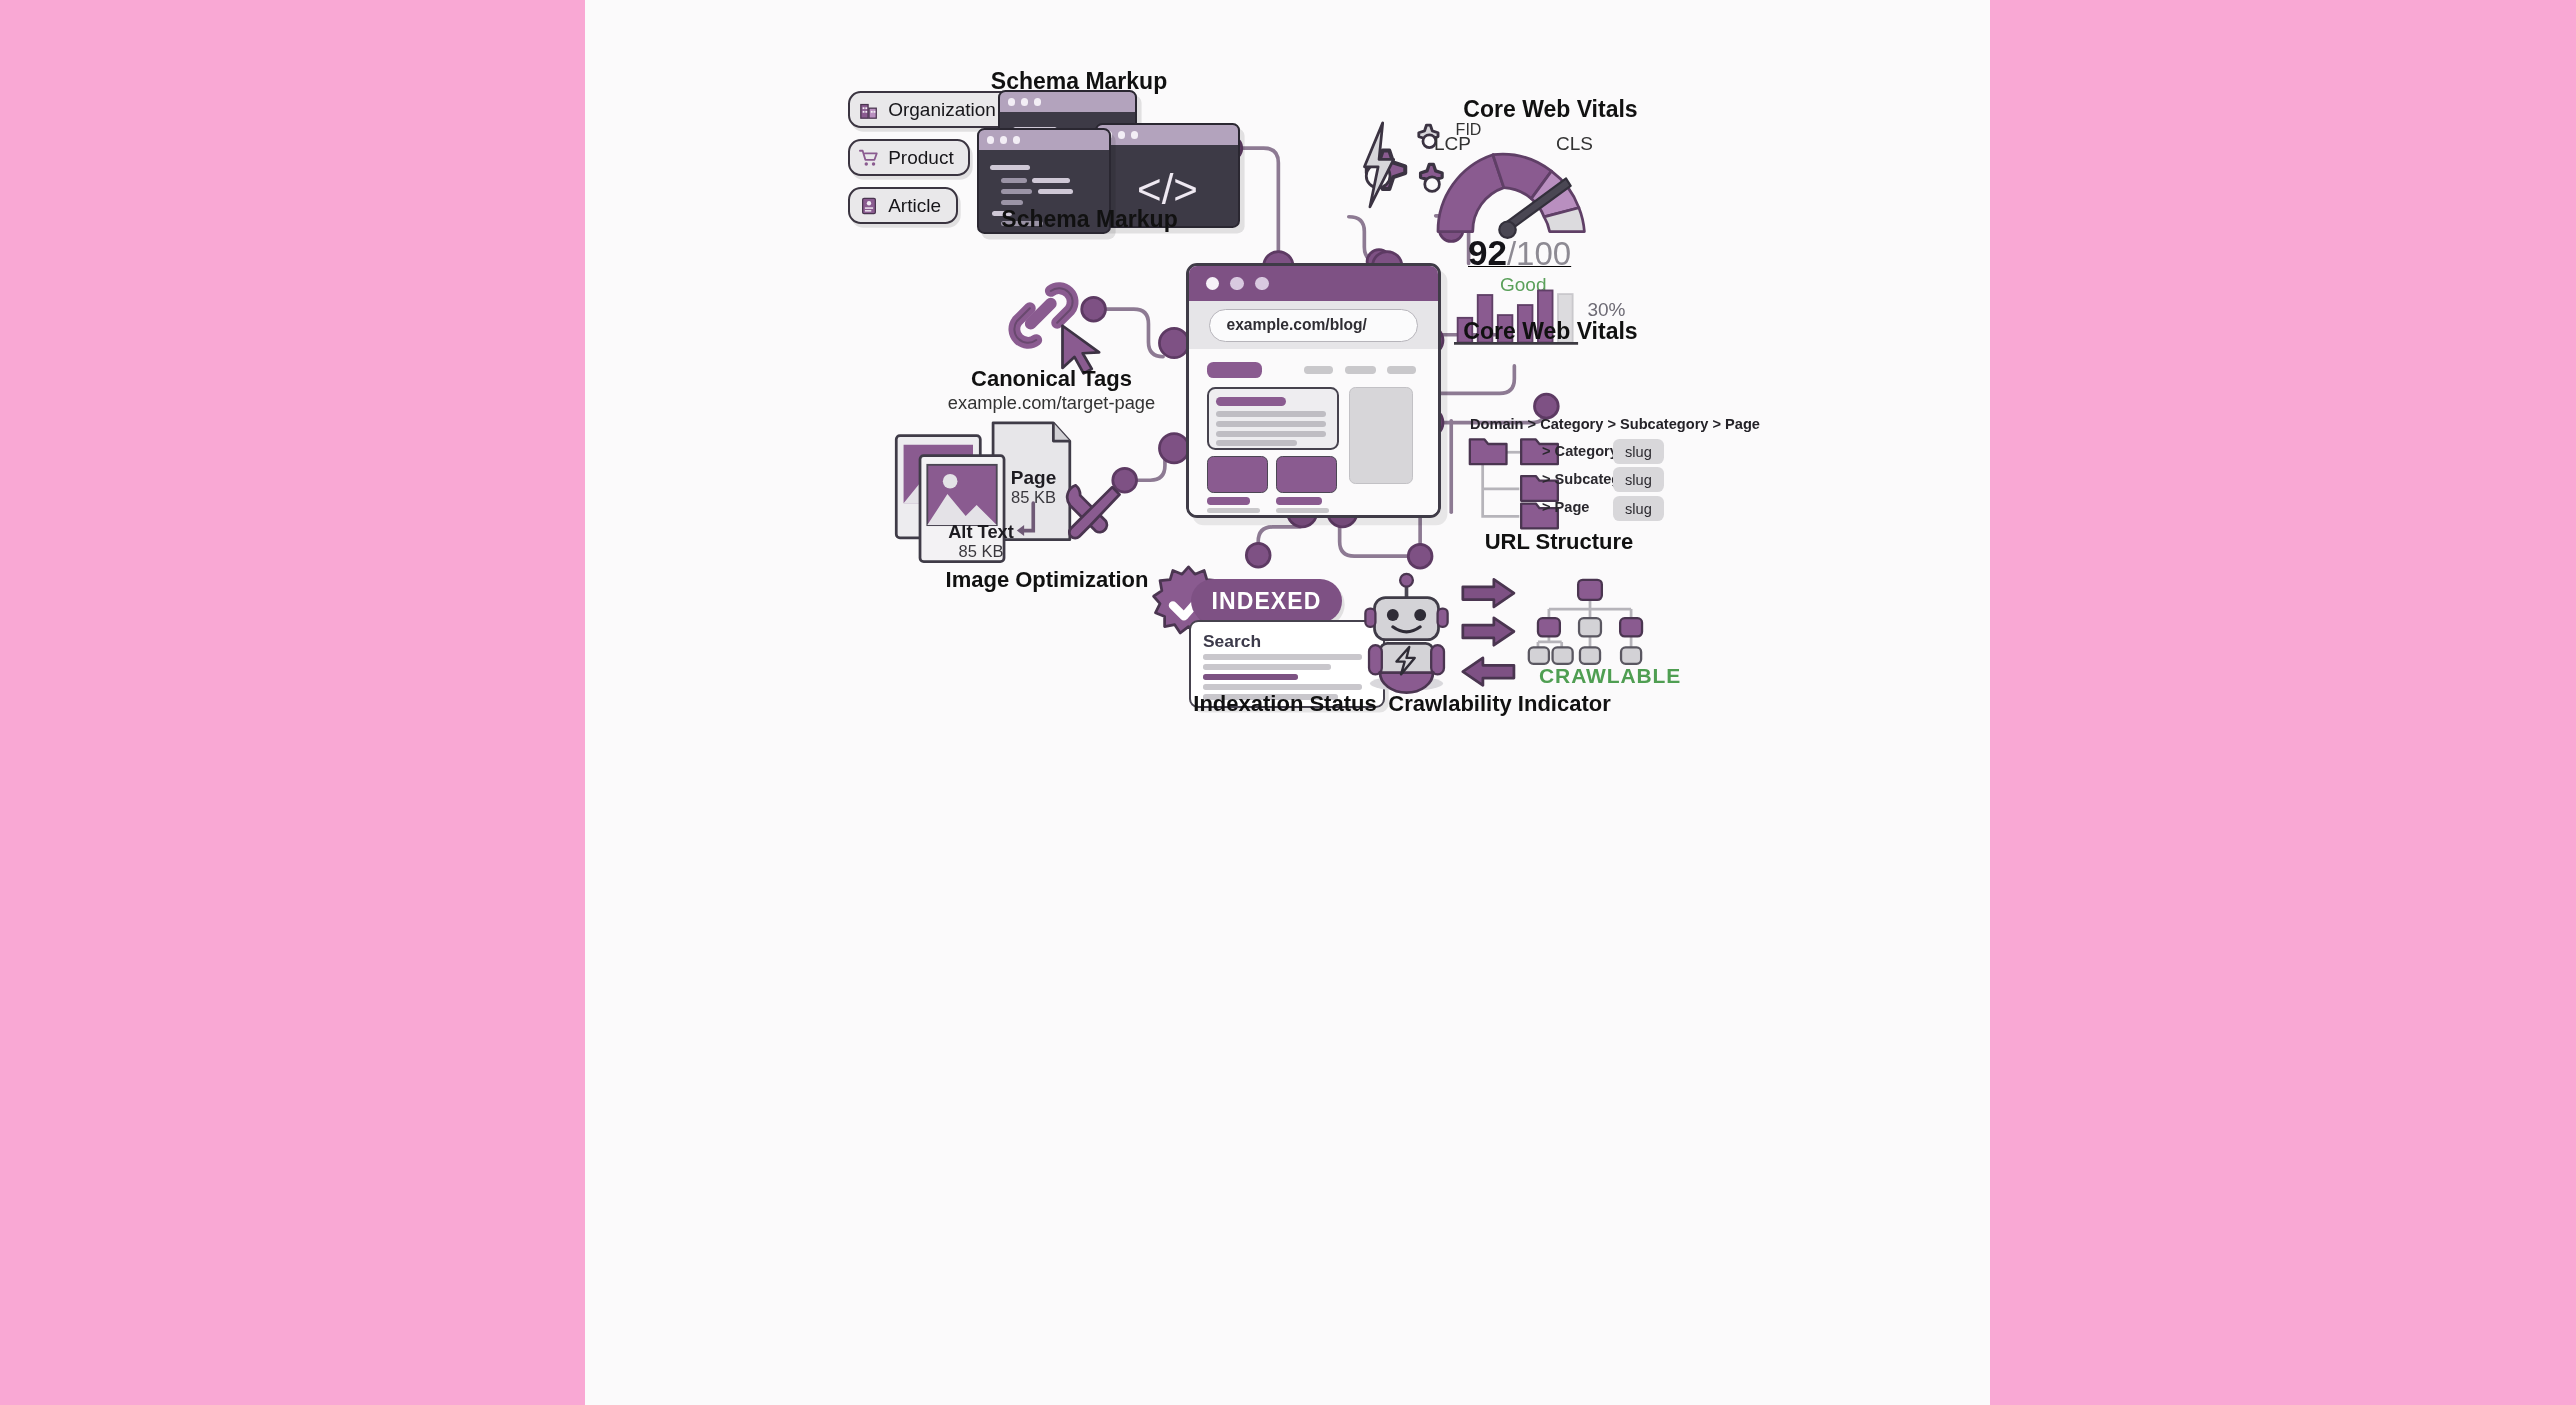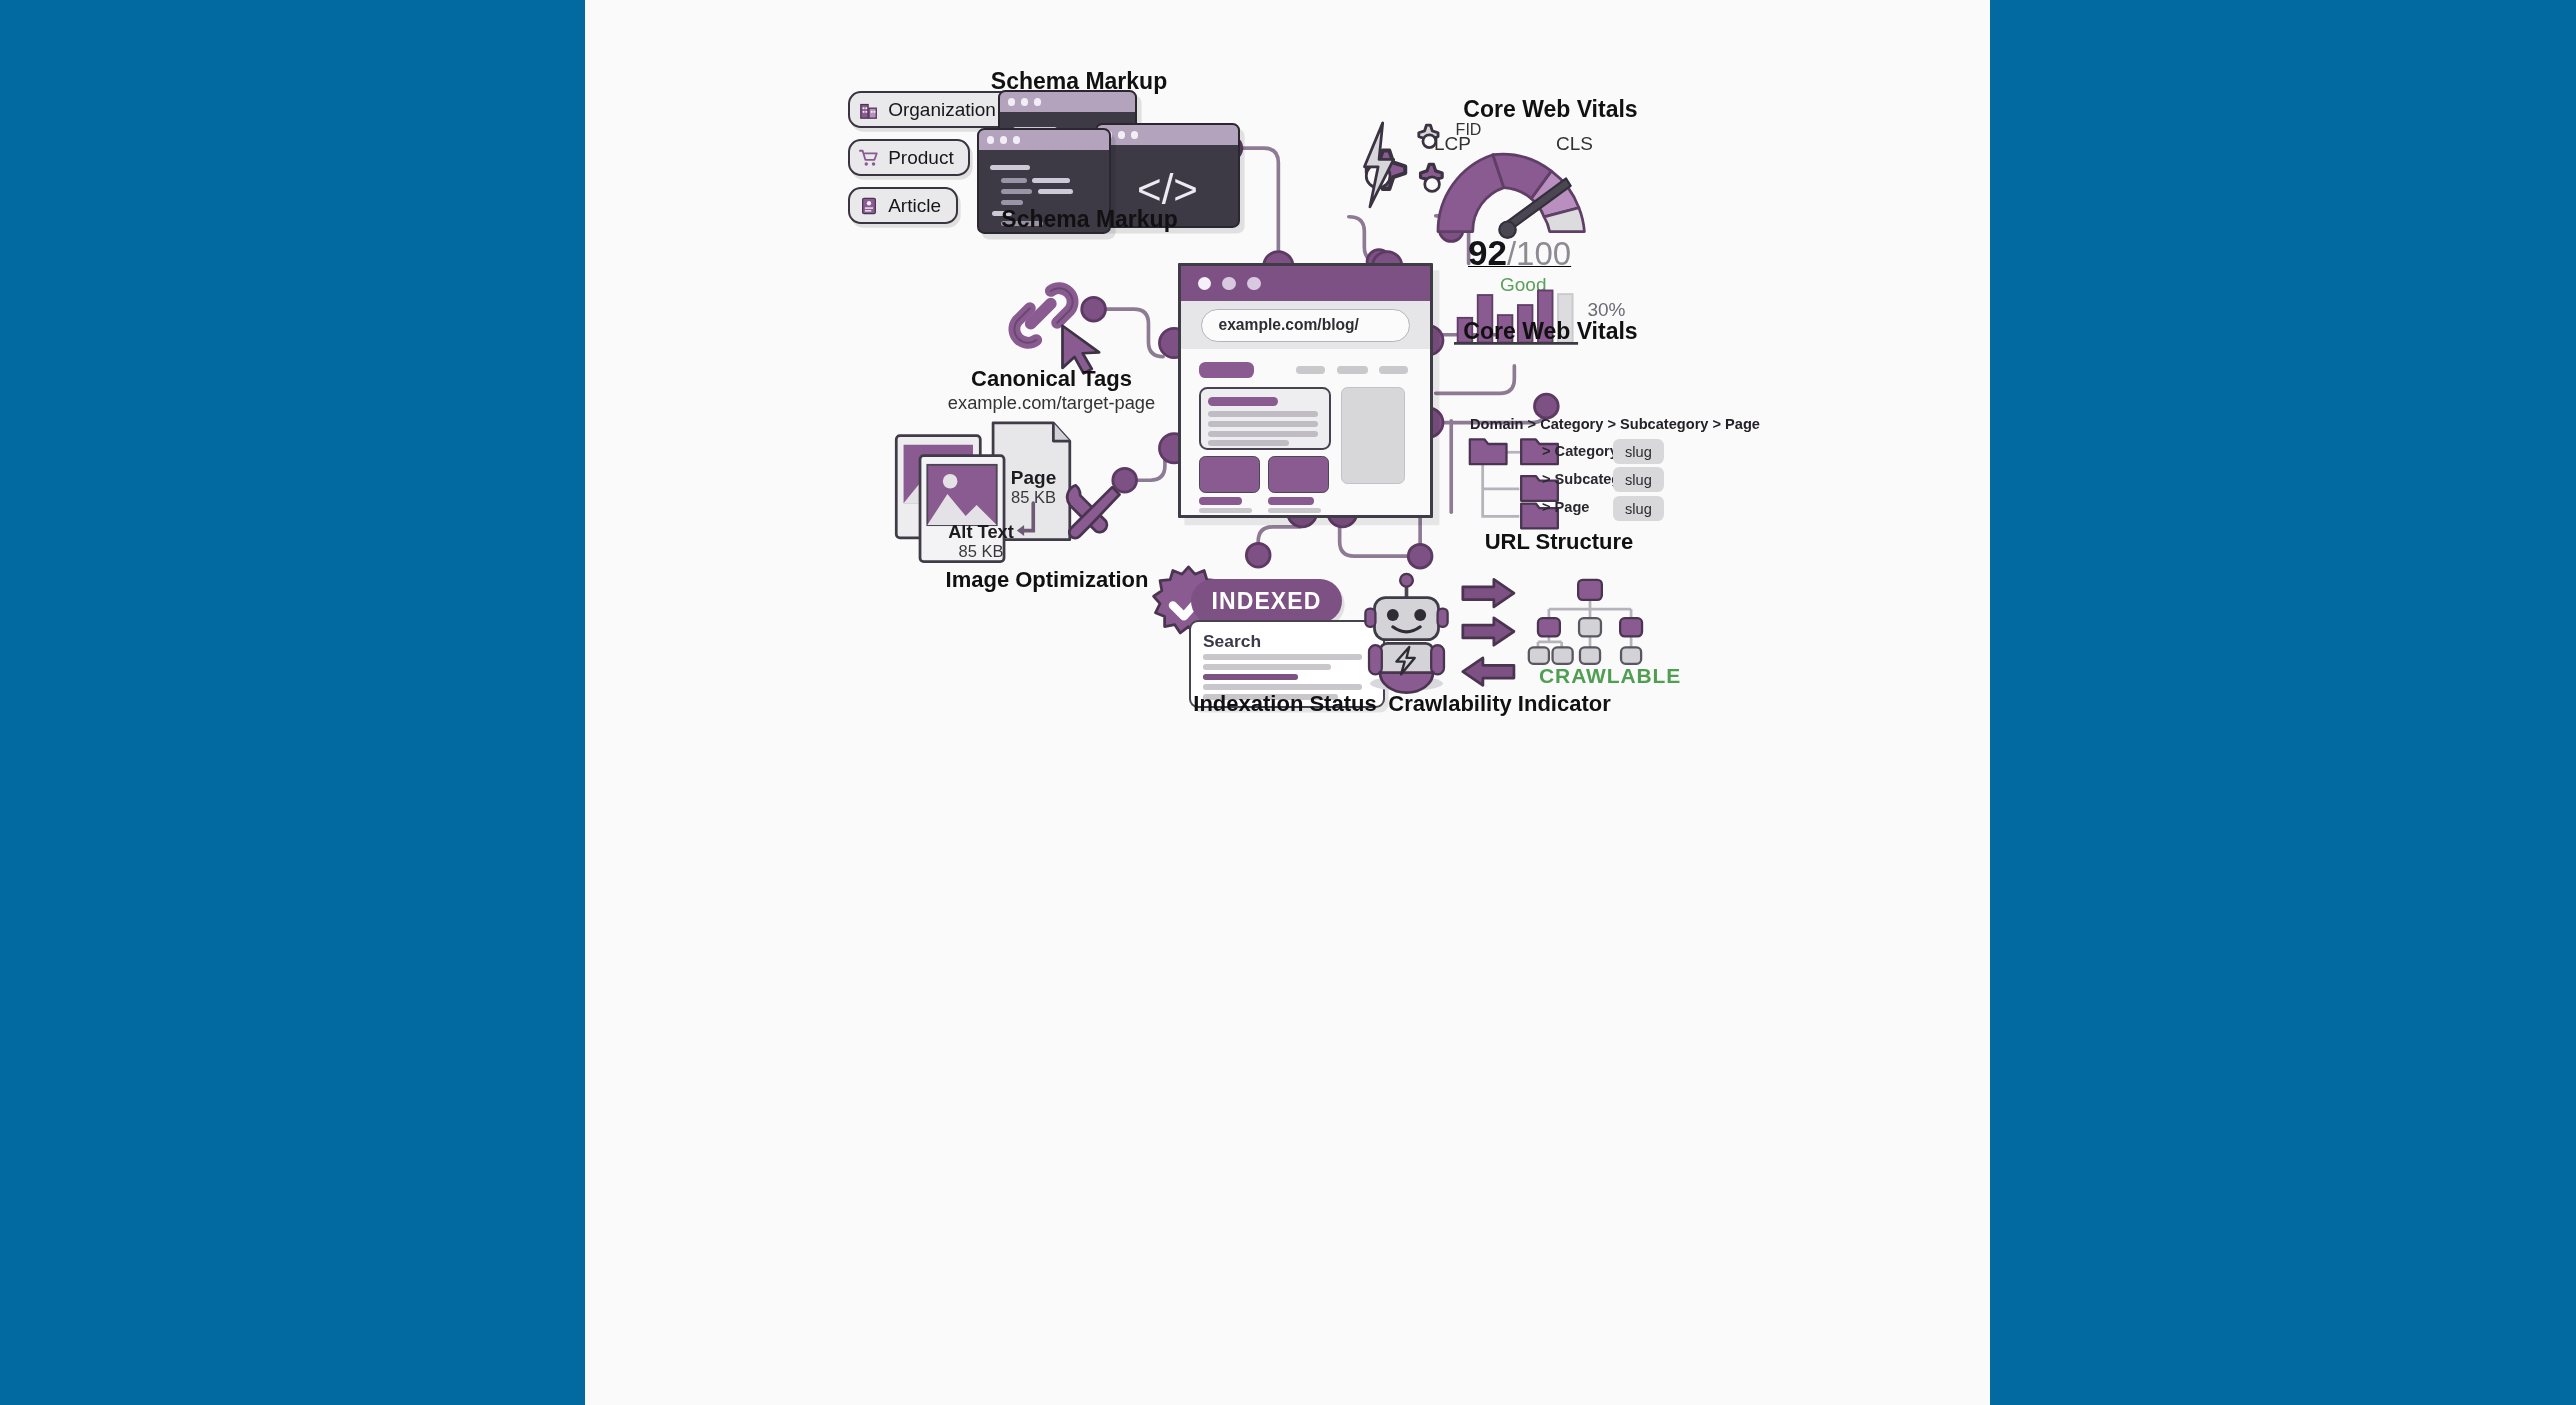--- a/index.html
+++ b/index.html
@@ -1,17 +1,17 @@
 <!DOCTYPE html>
 <html style="font-size:14.6px"><head>
 <meta charset="utf-8">
 <style>
   html,body{margin:0;padding:0;background:#ffffff;}
   body{width:2576px;height:1405px;font-family:"Liberation Sans",sans-serif;overflow:hidden;}
-  #stage{position:relative;width:2576px;height:1405px;background:#0369a1;}
+  #stage{position:relative;width:2576px;height:1405px;background:#f9a8d4;}
   #canvas{position:absolute;left:585px;top:0;width:1405px;height:1405px;background:#fbfafb;}
   .abs{position:absolute;}
   svg{display:block;overflow:visible;}
 
   .cap{position:absolute;font-weight:bold;color:#111111;text-align:center;white-space:nowrap;}
   .cap-sm{position:absolute;color:#333333;text-align:center;white-space:nowrap;}
 
   .pill{
     position:absolute;display:flex;align-items:center;gap:9.1px;
     background:#e9e8ea;border:2.7px solid #3a3440;border-radius:12.8px;
@@ -49,22 +49,22 @@
   }
   .searchTitle{position:absolute;font-size:17.4px;color:#3c3a4a;font-weight:bold;}
   .sline{position:absolute;height:5.5px;border-radius:2.7px;background:#c9c7cc;}
   .sline.hl{background:#7d5383;}
 
   .crawlTxt{position:absolute;font-size:21px;font-weight:bold;color:#4f9e52;letter-spacing:0.9px;white-space:nowrap;}
 
   .imgLabel{position:absolute;text-align:center;white-space:nowrap;font-weight:bold;color:#1d1b21;}
 
   .browser{
-    position:absolute;background:#f7f6f8;border:3.7px solid #3f3b47;border-radius:1px;
-    box-shadow:6.4px 7.3px 0 rgba(0,0,0,.08);overflow:hidden;
+    position:absolute;background:#f7f6f8;border:3.7px solid #3f3b47;border-radius:11px;
+    box-shadow:6.4px 7.3px 0 rgba(0,0,0,.08);overflow:hidden;margin-left:8px;
   }
   .bw-titlebar{height:35px;background:#7e5184;display:flex;align-items:center;gap:11px;padding-left:16.5px;}
   .bw-dot{width:13.7px;height:13.7px;border-radius:50%;background:#f6f1f8;}
   .bw-dot.d2{background:#d9c9e0;}
   .bw-dot.d3{background:#d9c9e0;}
   .bw-urlrow{height:48px;background:#e6e5e8;display:flex;align-items:center;padding:0 20px;}
   .bw-url{
     flex:1;height:31px;background:#fbfbfc;border:1.8px solid #b6b4ba;border-radius:17.4px;
     display:flex;align-items:center;padding-left:16.5px;font-size:15.6px;color:#2f2d33;font-weight:bold;
   }

